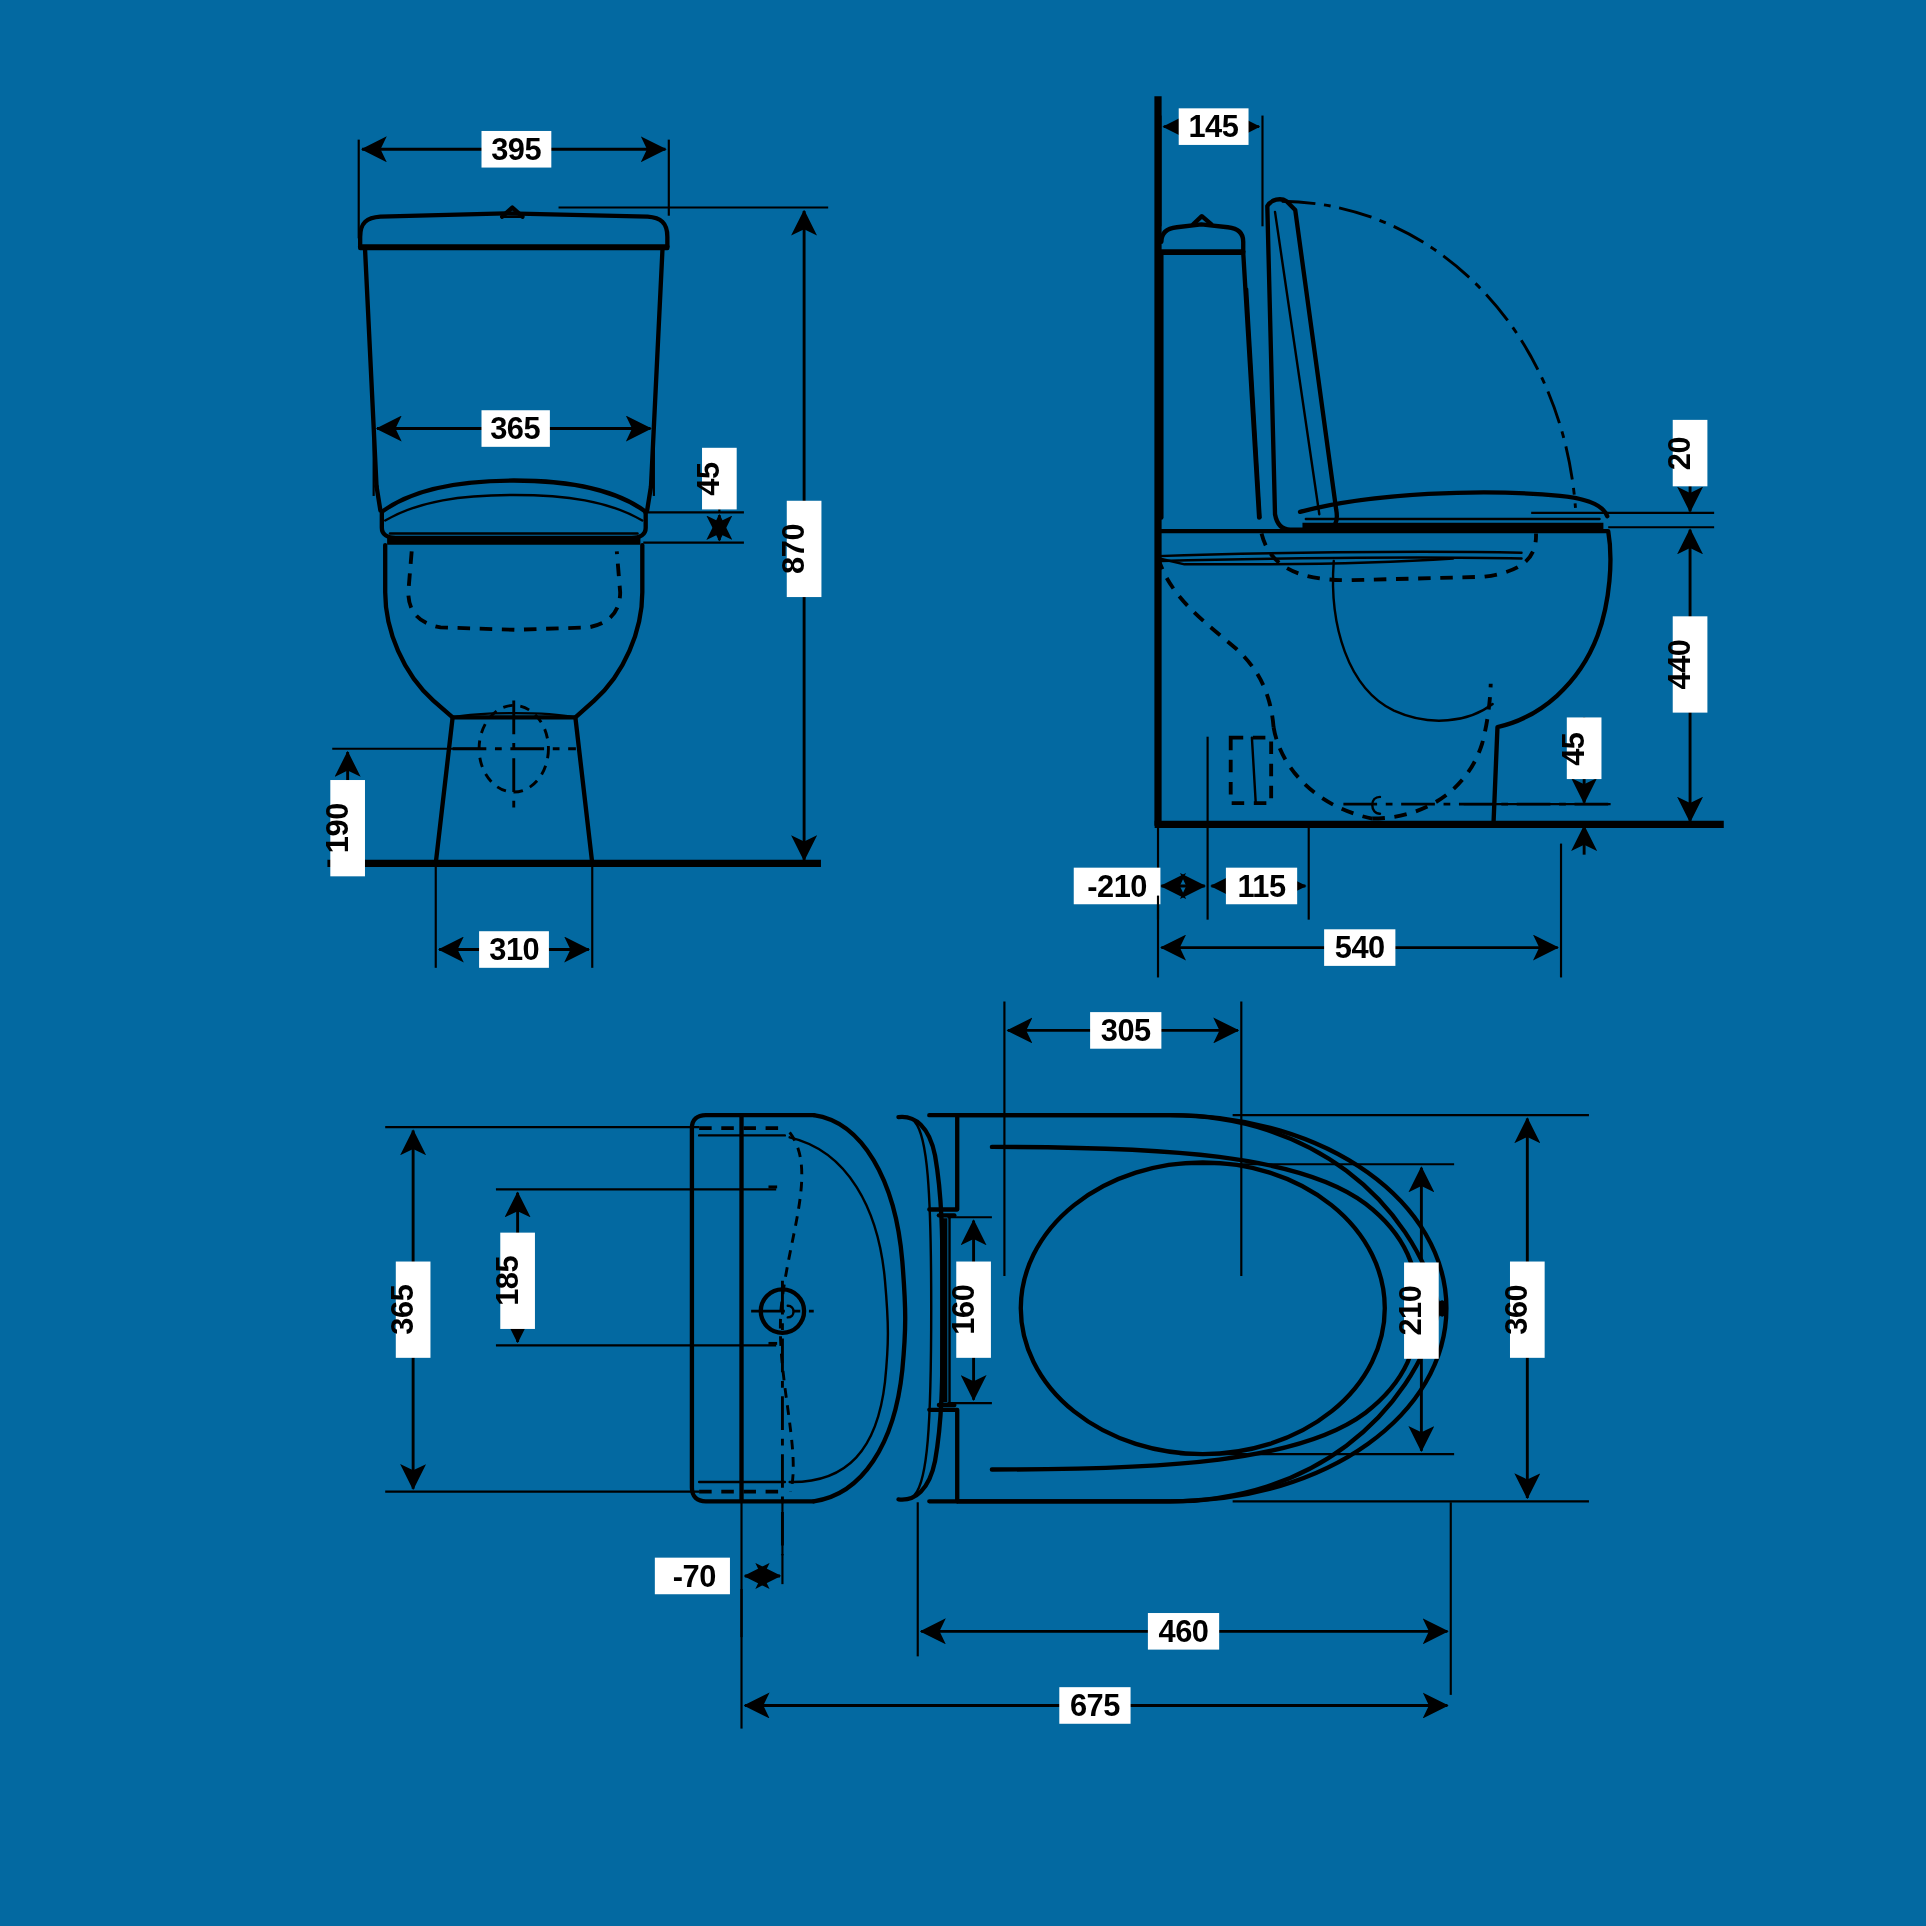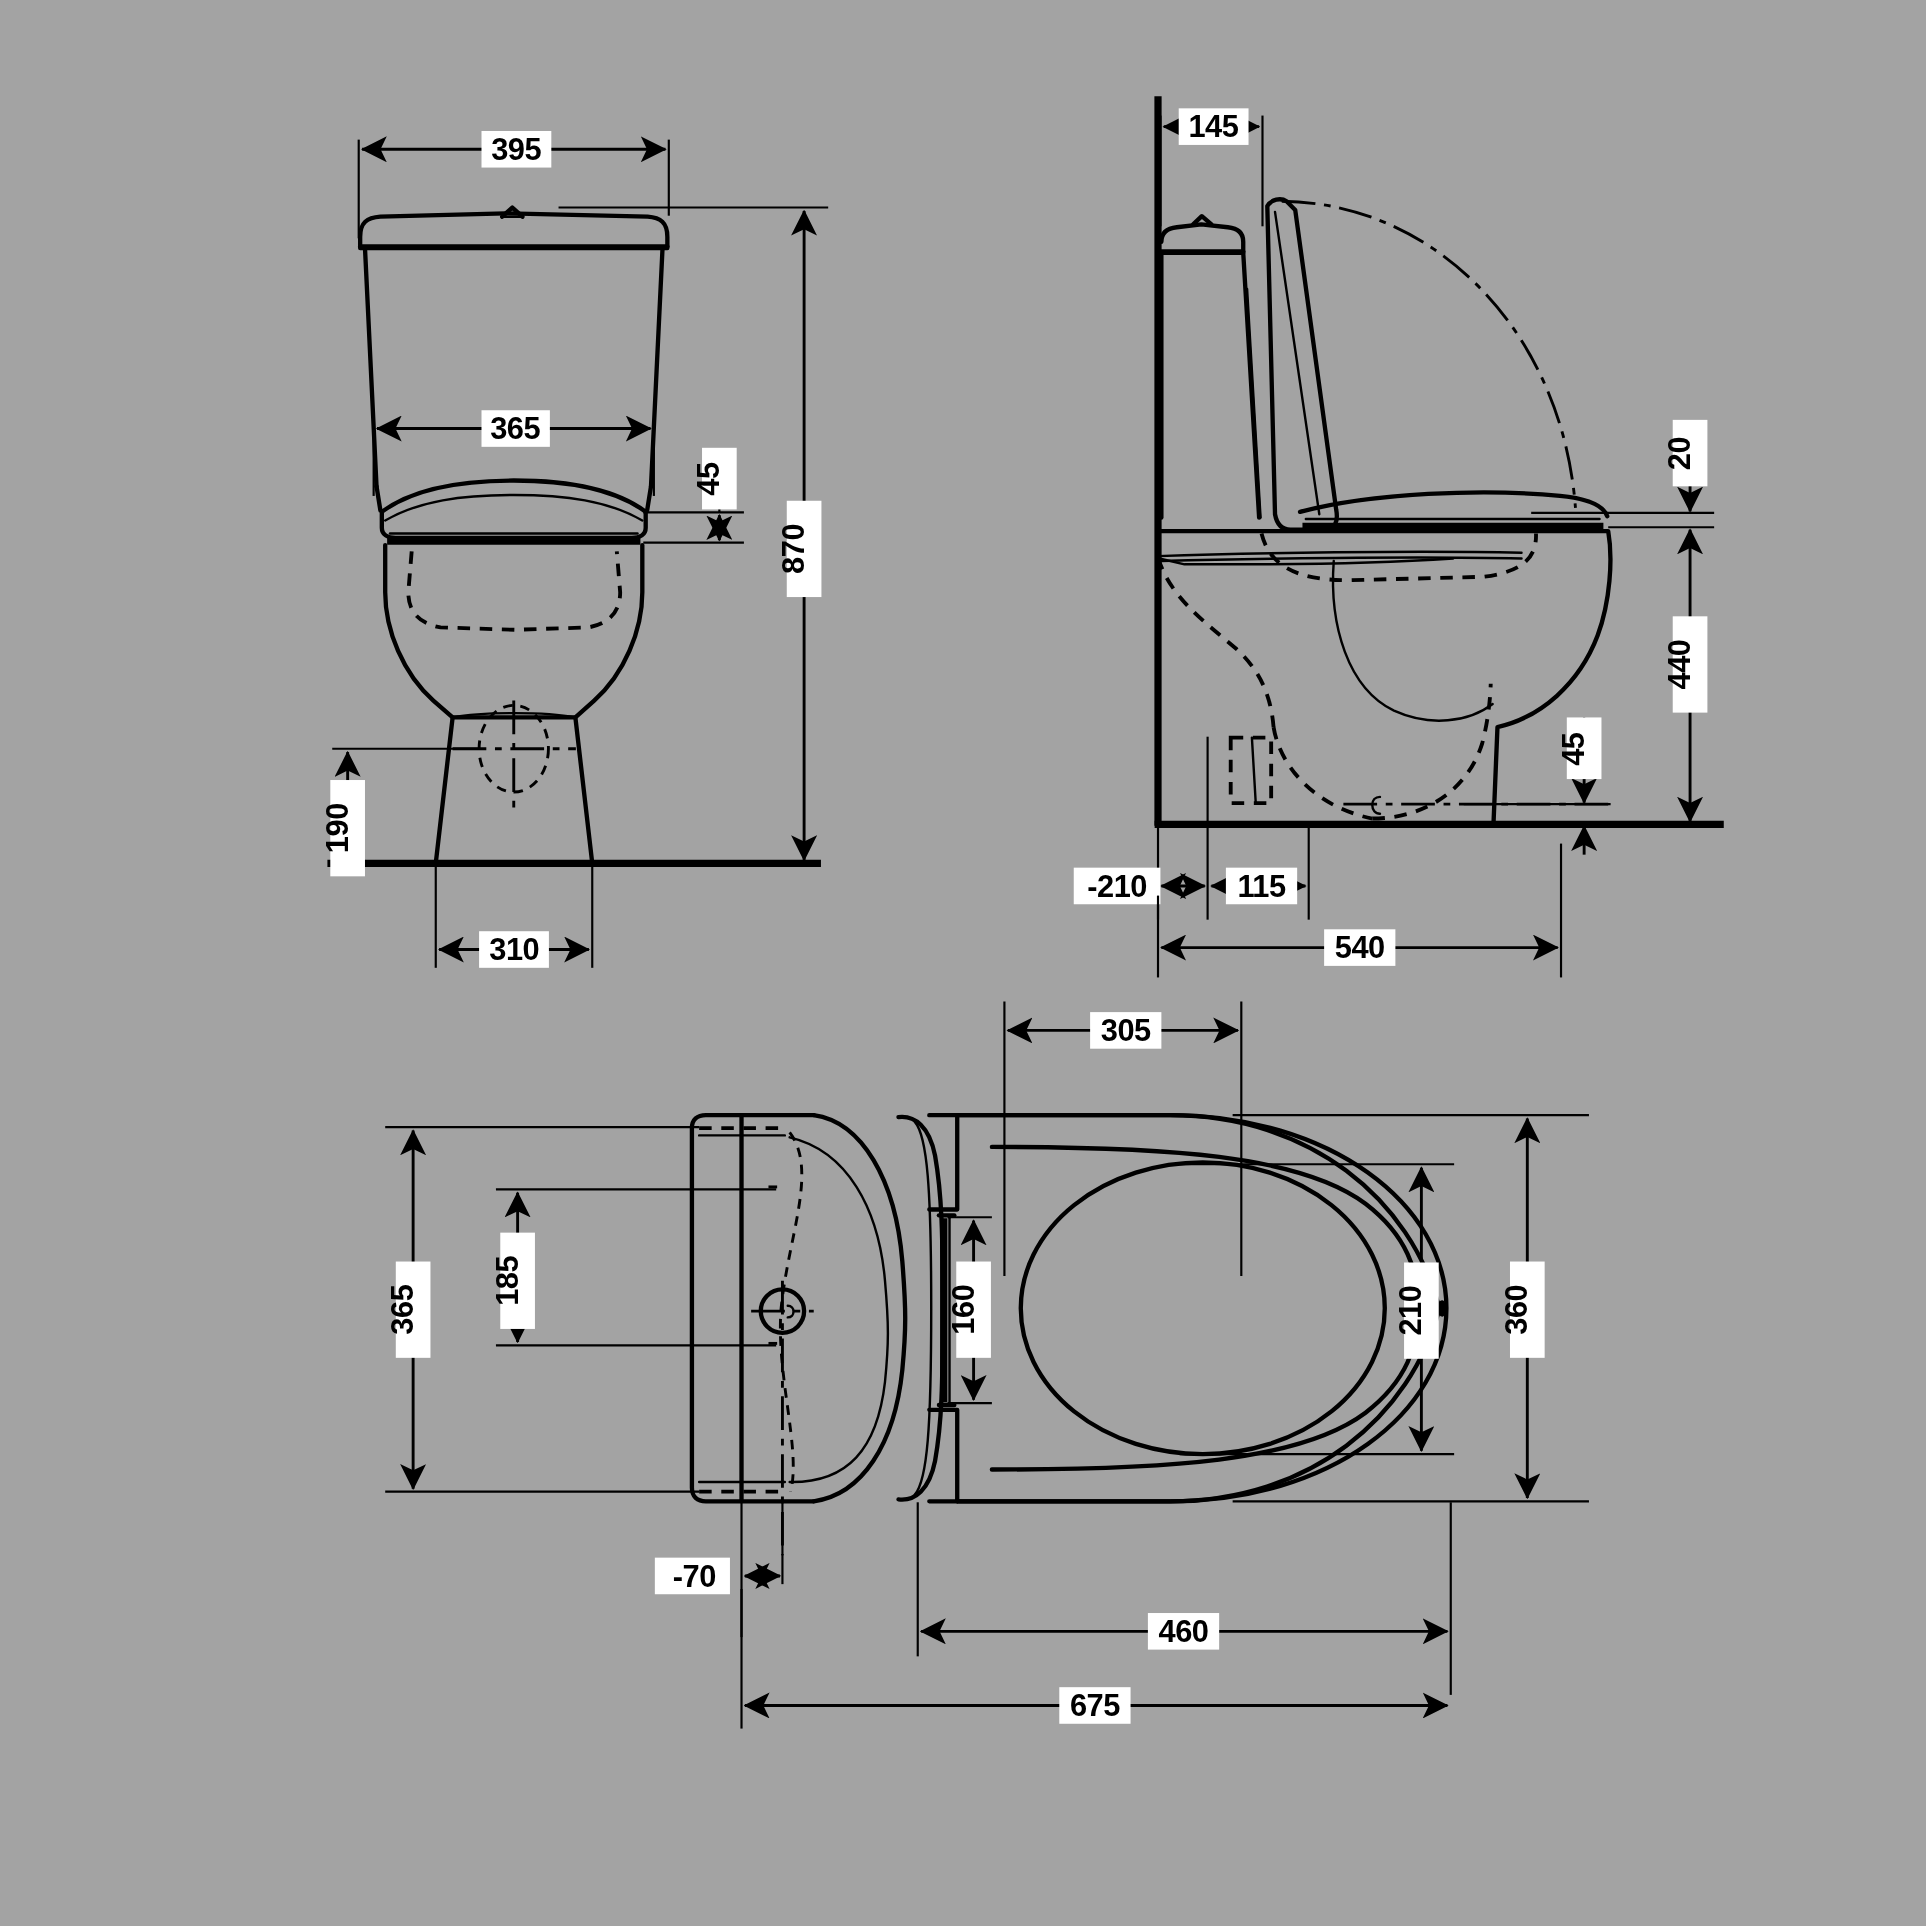--- a/index.html
+++ b/index.html
@@ -1,18 +1,18 @@
 <!DOCTYPE html>
 <html style="font-size:7.7px"><head>
 <meta charset="utf-8">
 <style>
   html,body{margin:0;padding:0;background:#ffffff;}
   body{width:1926px;height:1926px;overflow:hidden;
        font-family:"Liberation Sans", sans-serif;}
-  #sheet{position:relative;width:1926px;height:1926px;background:#a3a3a3;}
+  #sheet{position:relative;width:1926px;height:1926px;background:#0369a1;}
   svg#drawing{position:absolute;left:0;top:0;width:1926px;height:1926px;display:block;}
   .solid{fill:none;stroke:#000;stroke-width:9;stroke-linecap:round;stroke-linejoin:round;}
   .solid-thin{fill:none;stroke:#000;stroke-width:5;stroke-linecap:round;stroke-linejoin:round;}
   .heavy{fill:none;stroke:#000;stroke-width:15;stroke-linecap:butt;}
   .hidden-l{fill:none;stroke:#000;stroke-width:8;stroke-linecap:butt;
             stroke-dasharray:26 20;}
   .hidden-fine{fill:none;stroke:#000;stroke-width:6;stroke-linecap:butt;
             stroke-dasharray:20 16;}
   .centre{fill:none;stroke:#000;stroke-width:6;stroke-linecap:butt;
           stroke-dasharray:70 18 14 18;}

